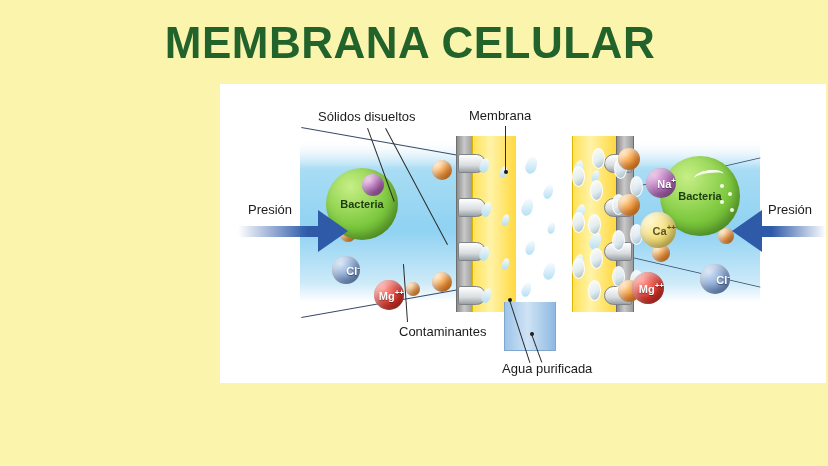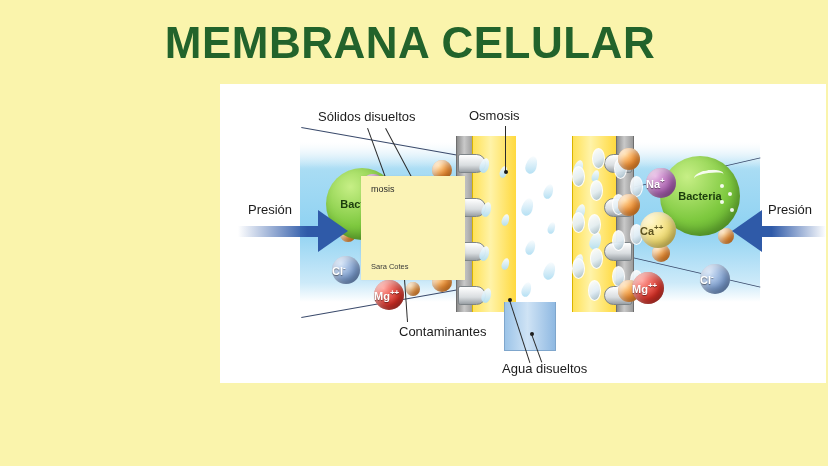--- a/index.html
+++ b/index.html
@@ -74,21 +74,21 @@
   .wedge{position:absolute;border-top:1px solid #3a4a6b;}
 
   
   .sphere{
     position:absolute;border-radius:50%;
     box-shadow:inset -3px -4px 7px rgba(0,0,0,.28), inset 3px 3px 6px rgba(255,255,255,.75);
   }
   .orange{background:radial-gradient(circle at 32% 28%,#ffd08a,#f59133 55%,#d9700f);}
   .ion{
     position:absolute;border-radius:50%;
-    display:flex;align-items:center;justify-content:flex-start;
+    display:flex;align-items:center;justify-content:flex-end;
     color:#fff;font-size:11px;font-weight:bold;
     text-shadow:0 1px 1px rgba(0,0,0,.45);
     box-shadow:inset -3px -4px 8px rgba(0,0,0,.3), inset 3px 3px 7px rgba(255,255,255,.6);
     font-family:"Liberation Sans", sans-serif;
   }
   .ion sup{font-size:8px;vertical-align:super;}
   .ion-na{background:radial-gradient(circle at 32% 28%,#e9b3e4,#b濃);}
   .ion-na{background:radial-gradient(circle at 32% 28%,#e6b2e2,#a95fb0 60%,#8e4a96);}
   .ion-ca{background:radial-gradient(circle at 32% 28%,#fff5c4,#f2dd72 58%,#ddc247);color:#5d5320;text-shadow:none;}
   .ion-mg{background:radial-gradient(circle at 32% 28%,#ff9a92,#d83026 60%,#a81f18);}
@@ -275,32 +275,28 @@
     <div class="arrow-shaft shaft-l" style="left:542px;top:142px;width:64px;"></div>
     <div class="arrow-head head-l" style="left:512px;top:126px;"></div>
     <div class="flabel" style="left:548px;top:118px;">Presión</div>
 
     <div class="tube"></div>
 
     <div class="flabel" style="left:98px;top:25px;">Sólidos disueltos</div>
     <div class="leader" style="left:148px;top:44px;width:78px;transform:rotate(70deg);"></div>
     <div class="leader" style="left:166px;top:44px;width:132px;transform:rotate(62deg);"></div>
 
-    <div class="flabel" style="left:249px;top:24px;">Osmosis</div>
+    <div class="flabel" style="left:249px;top:24px;">Membrana</div>
     <div class="leader" style="left:286px;top:42px;width:46px;transform:rotate(90deg);"></div>
     <div class="leader-dot" style="left:284px;top:86px;"></div>
 
     <div class="flabel" style="left:179px;top:240px;text-align:right;">Contaminantes</div>
     <div class="leader" style="left:187px;top:238px;width:58px;transform:rotate(-94deg);"></div>
 
-    <div class="flabel" style="left:282px;top:277px;">Agua disueltos</div>
+    <div class="flabel" style="left:282px;top:277px;">Agua purificada</div>
     <div class="leader" style="left:290px;top:216px;width:66px;transform:rotate(72deg);"></div>
     <div class="leader-dot" style="left:288px;top:214px;"></div>
     <div class="leader-dot" style="left:310px;top:248px;"></div>
     <div class="leader" style="left:312px;top:250px;width:30px;transform:rotate(70deg);"></div>
   </div>
 
-  <div class="note">
-    <div class="note-top">mosis</div>
-    <div class="note-bottom">Sara Cotes</div>
-  </div>
 
 </div>
 
 </body></html>

